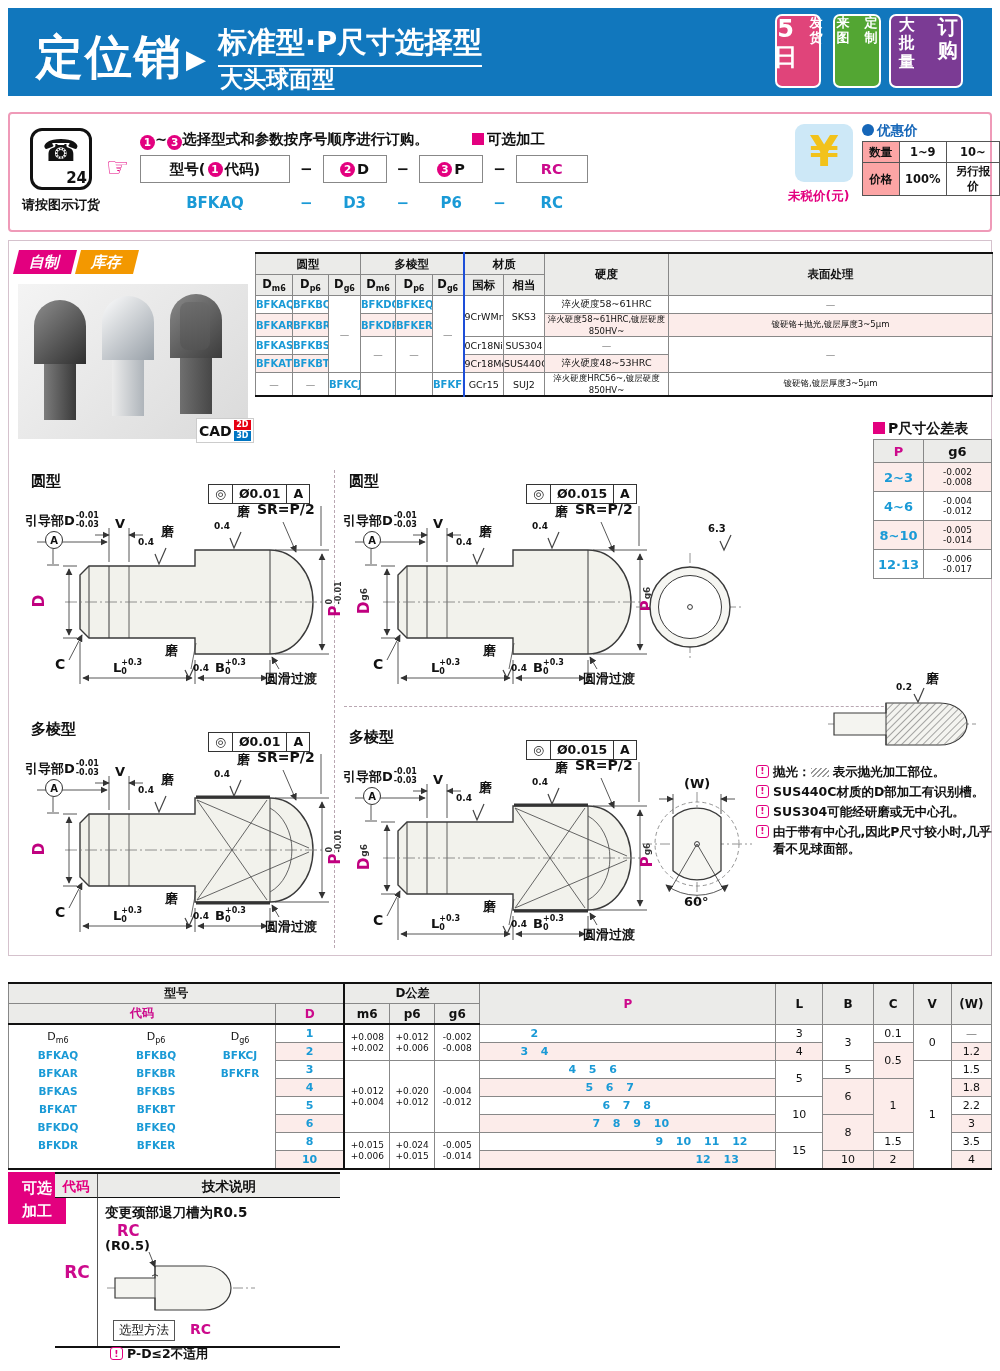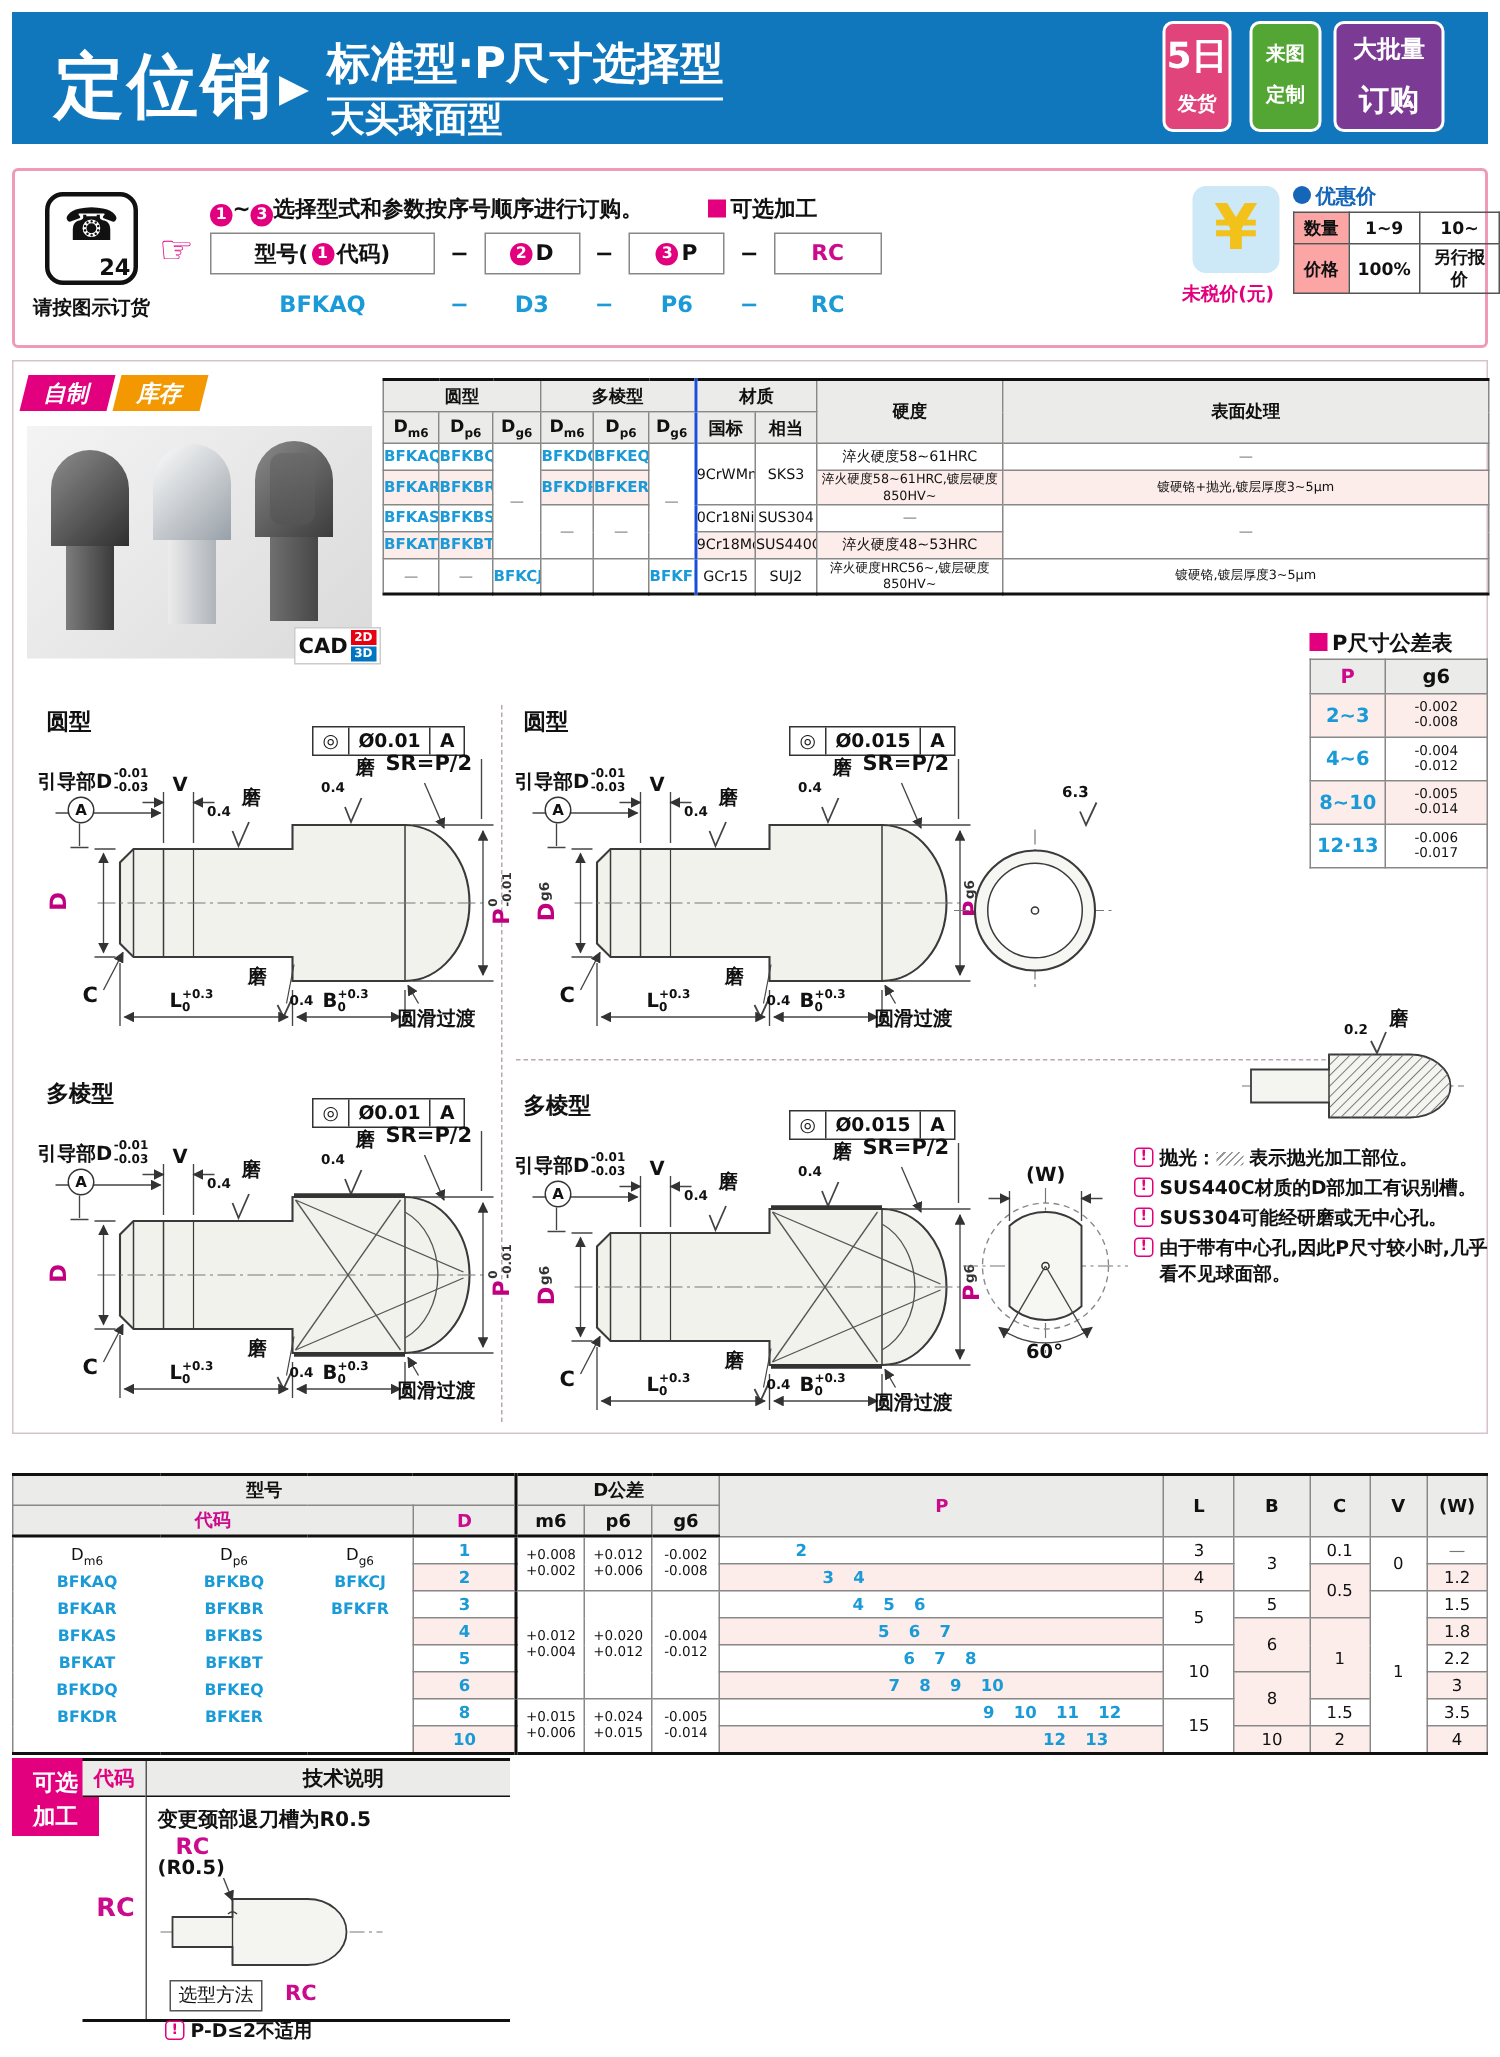--- a/index.html
+++ b/index.html
@@ -7,21 +7,21 @@
   .page{position:relative;width:1000px;height:1371px;background:#fff;overflow:hidden;}
   .abs{position:absolute;}
   .pre{white-space:pre-line;}
   .dash{color:#777;}
   
   .hbar{left:8px;top:8px;width:984px;height:88px;background:#1177bd;}
   .htitle{left:28px;top:18px;color:#fff;font-size:47px;font-weight:bold;letter-spacing:2px;}
   .harrow{left:178px;top:36px;color:#fff;font-size:26px;}
   .hsub1{left:210px;top:15px;color:#fff;font-size:29px;font-weight:bold;border-bottom:2px solid #fff;padding-bottom:2px;}
   .hsub2{left:212px;top:56px;color:#fff;font-size:23px;font-weight:bold;}
-  .badge{border:2px solid #fff;border-radius:7px;color:#fff;text-align:center;box-sizing:border-box;display:flex;flex-direction:column;justify-content:center;line-height:1.15;gap:12px;}
+  .badge{border:2px solid #fff;border-radius:7px;color:#fff;text-align:center;box-sizing:border-box;display:flex;flex-direction:row;justify-content:center;line-height:1.15;gap:12px;}
   .badge .big{font-size:24px;font-weight:bold;}
   .badge .sm{font-size:13px;font-weight:bold;}
   
   .obox{left:8px;top:112px;width:984px;height:120px;border:2px solid #ef9ab8;border-radius:4px;box-sizing:border-box;}
   .phone{left:30px;top:128px;width:62px;height:62px;border:3px solid #111;border-radius:12px;box-sizing:border-box;text-align:center;}
   .phone .tel{font-size:30px;line-height:40px;}
   .phone .num{position:absolute;right:2px;bottom:0px;font-size:15px;font-weight:bold;}
   .phonecap{left:22px;top:196px;font-size:13px;font-weight:bold;}
   .finger{left:106px;top:152px;color:#e3007f;font-size:26px;font-weight:bold;}
   .cnum{display:inline-flex;width:15px;height:15px;border-radius:50%;background:#e3007f;color:#fff;font-size:10.5px;font-weight:bold;align-items:center;justify-content:center;vertical-align:-2px;}
@@ -758,21 +758,21 @@
 -0.008</td>
         <td class="pcol" style="padding-left:50px">2</td>
         <td>3</td>
         <td rowspan="2">3</td>
         <td>0.1</td>
         <td rowspan="2">0</td>
         <td class="dash">—</td>
       </tr>
       <tr>
         <td class="dcol">2</td>
-        <td class="pcol" style="padding-left:68px">3 4</td>
+        <td class="pcol" style="padding-left:40px">3 4</td>
         <td>4</td>
         <td rowspan="2">0.5</td>
         <td>1.2</td>
       </tr>
       <tr>
         <td class="dcol">3</td>
         <td class="tol m6l pre" rowspan="4">+0.012
 +0.004</td>
         <td class="tol pre" rowspan="4">+0.020
 +0.012</td>

